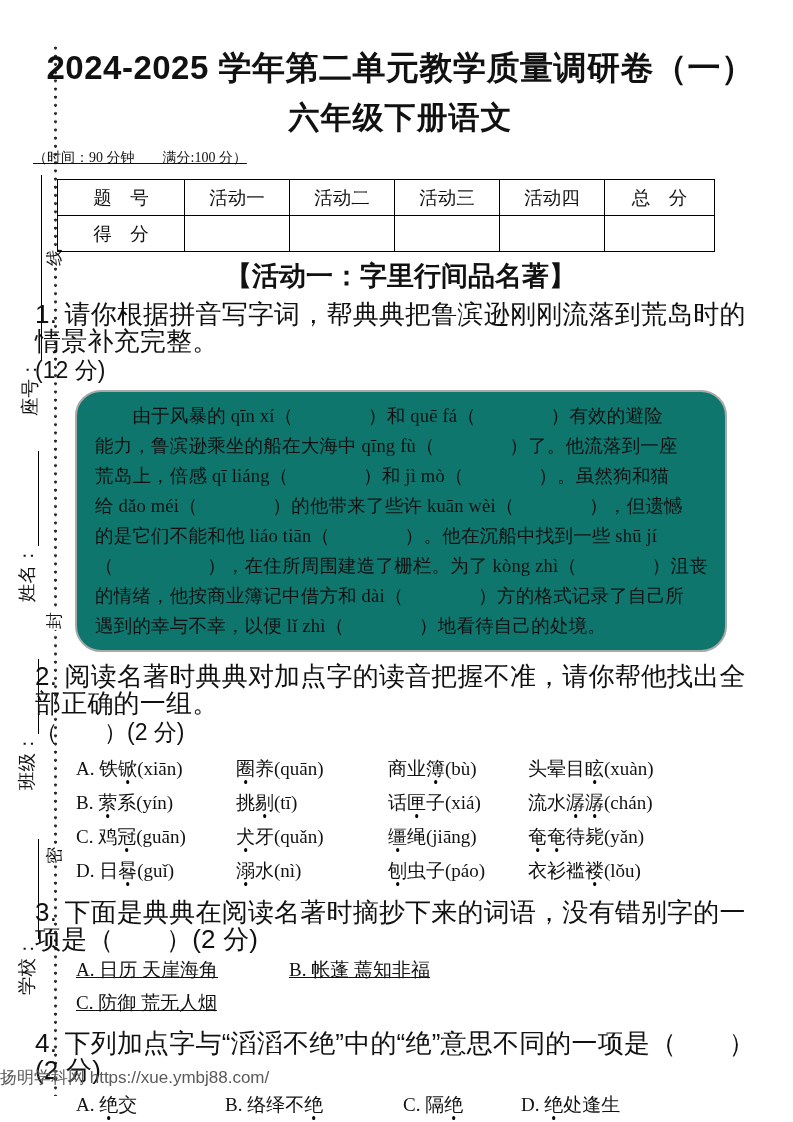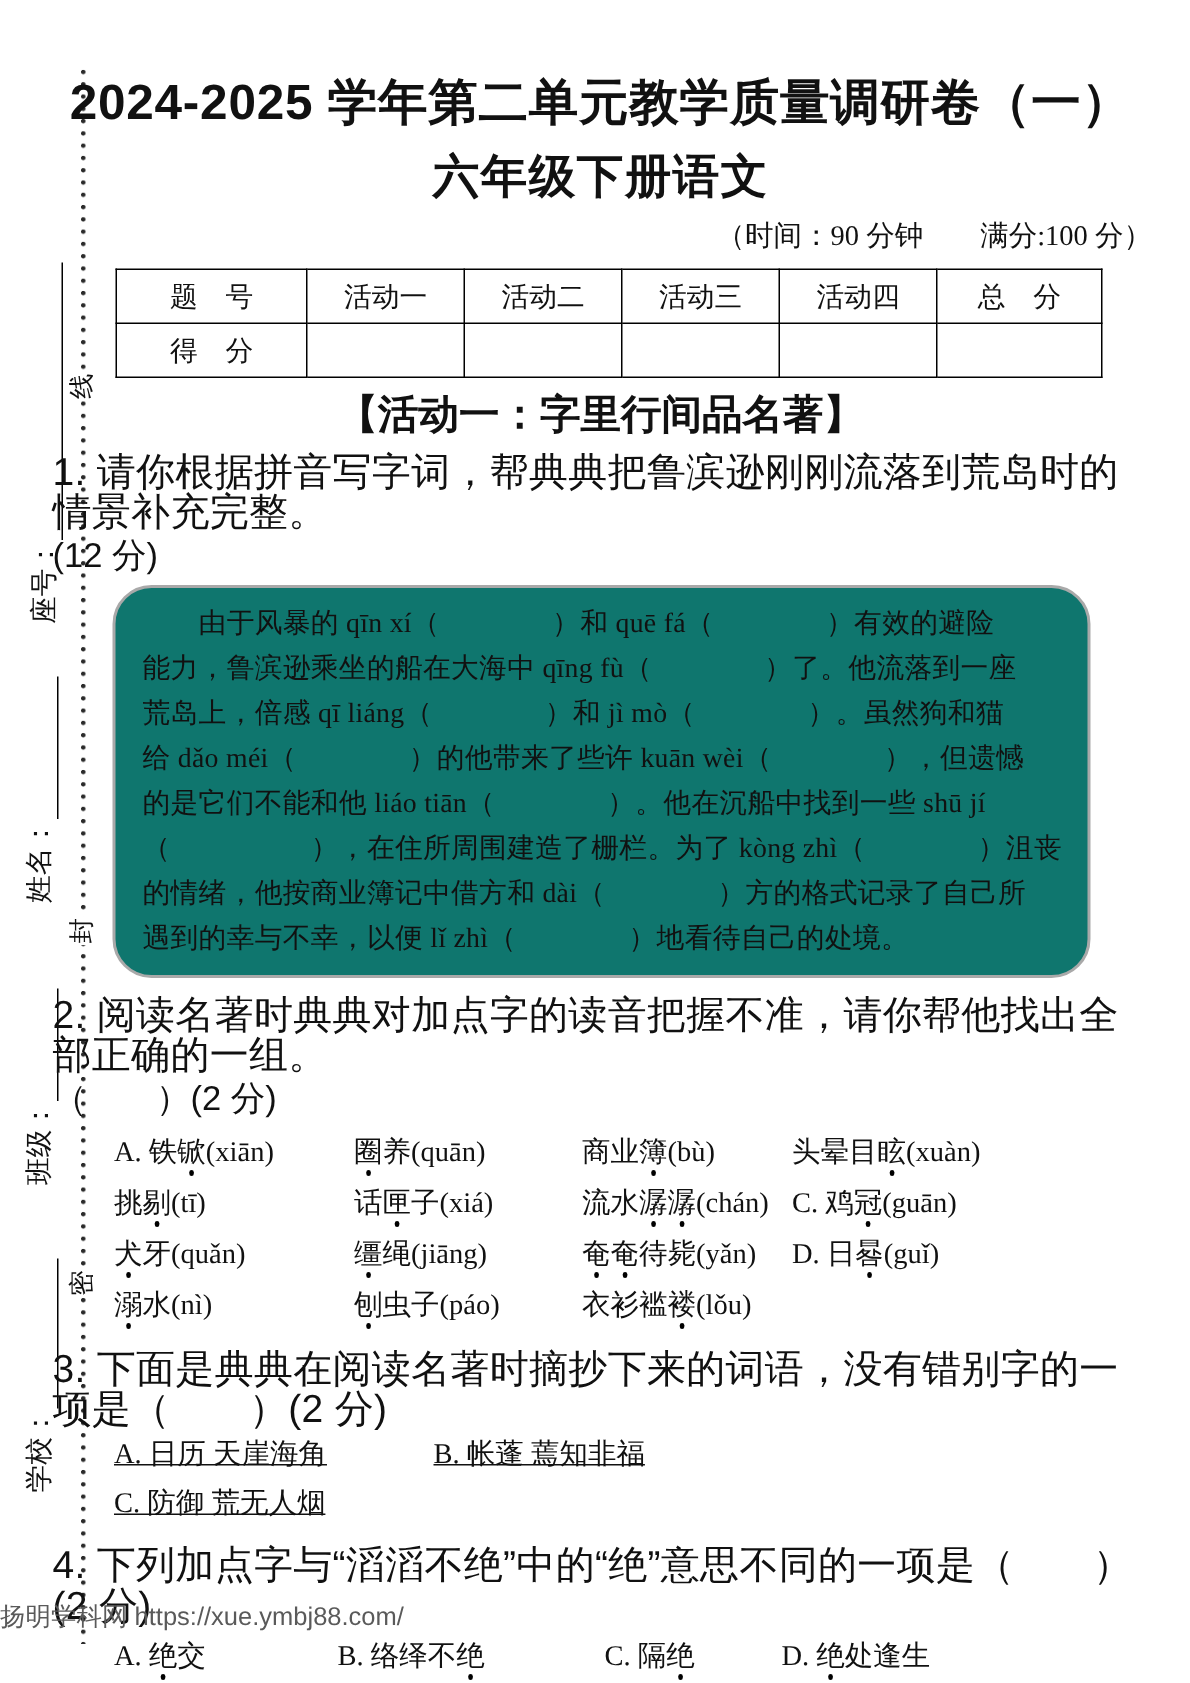--- a/index.html
+++ b/index.html
@@ -38,24 +38,24 @@
   
   .main{position:absolute;left:33px;top:0;width:735px;}
   .title1{
     margin:47px 0 0 0;text-align:center;font-size:33px;font-weight:bold;
     font-family:"Liberation Sans","DejaVu Sans",sans-serif;line-height:42px;letter-spacing:.5px;
   }
   .title2{
     margin:10px 0 0 0;text-align:center;font-size:31px;font-weight:bold;
     font-family:"Liberation Sans","DejaVu Sans",sans-serif;line-height:38px;letter-spacing:1px;
   }
-  .meta-line{margin:9px 0 0 0;text-align:right;font-size:19px;line-height:24px;}
+  .meta-line{margin:9px 0 0 0;text-align:left;font-size:14px;line-height:24px;text-decoration:underline;}
 
   table.score-table{
-    border-collapse:collapse;margin:9px 0 0 44px;table-layout:fixed;
+    border-collapse:collapse;margin:9px 0 0 24px;table-layout:fixed;
     font-family:"Liberation Sans","DejaVu Sans",sans-serif;font-size:18.5px;
   }
   table.score-table td{
     border:1.6px solid #000;height:35px;text-align:center;vertical-align:middle;padding:0;
   }
   .col-t{width:126px;} .col-a{width:104px;} .col-z{width:109px;}
 
   .intro{
     margin:16px 0 0 15px;width:706px;font-size:19px;line-height:29px;
     text-indent:2em;text-align:justify;
@@ -156,20 +156,21 @@
   </div>
 
   <div class="stem">2. 阅读名著时典典对加点字的读音把握不准，请你帮他找出全部正确的一组。</div>
   <div class="stem-cont">（　　）(2 分)</div>
 
   <div class="opt-grid2">
     <div class="cell">A. 铁<span class="dot">锨</span>(xiān)</div>
     <div class="cell"><span class="dot">圈</span>养(quān)</div>
     <div class="cell">商业<span class="dot">簿</span>(bù)</div>
     <div class="cell">头晕目<span class="dot">眩</span>(xuàn)</div>
+    <div class="cell">B. <span class="dot">萦</span>系(yín)</div>
     <div class="cell">挑<span class="dot">剔</span>(tī)</div>
     <div class="cell">话<span class="dot">匣</span>子(xiá)</div>
     <div class="cell">流水<span class="dot">潺</span><span class="dot">潺</span>(chán)</div>
     <div class="cell">C. 鸡<span class="dot">冠</span>(guān)</div>
     <div class="cell"><span class="dot">犬</span>牙(quǎn)</div>
     <div class="cell"><span class="dot">缰</span>绳(jiāng)</div>
     <div class="cell"><span class="dot">奄</span><span class="dot">奄</span>待毙(yǎn)</div>
     <div class="cell">D. 日<span class="dot">晷</span>(guǐ)</div>
     <div class="cell"><span class="dot">溺</span>水(nì)</div>
     <div class="cell"><span class="dot">刨</span>虫子(páo)</div>

